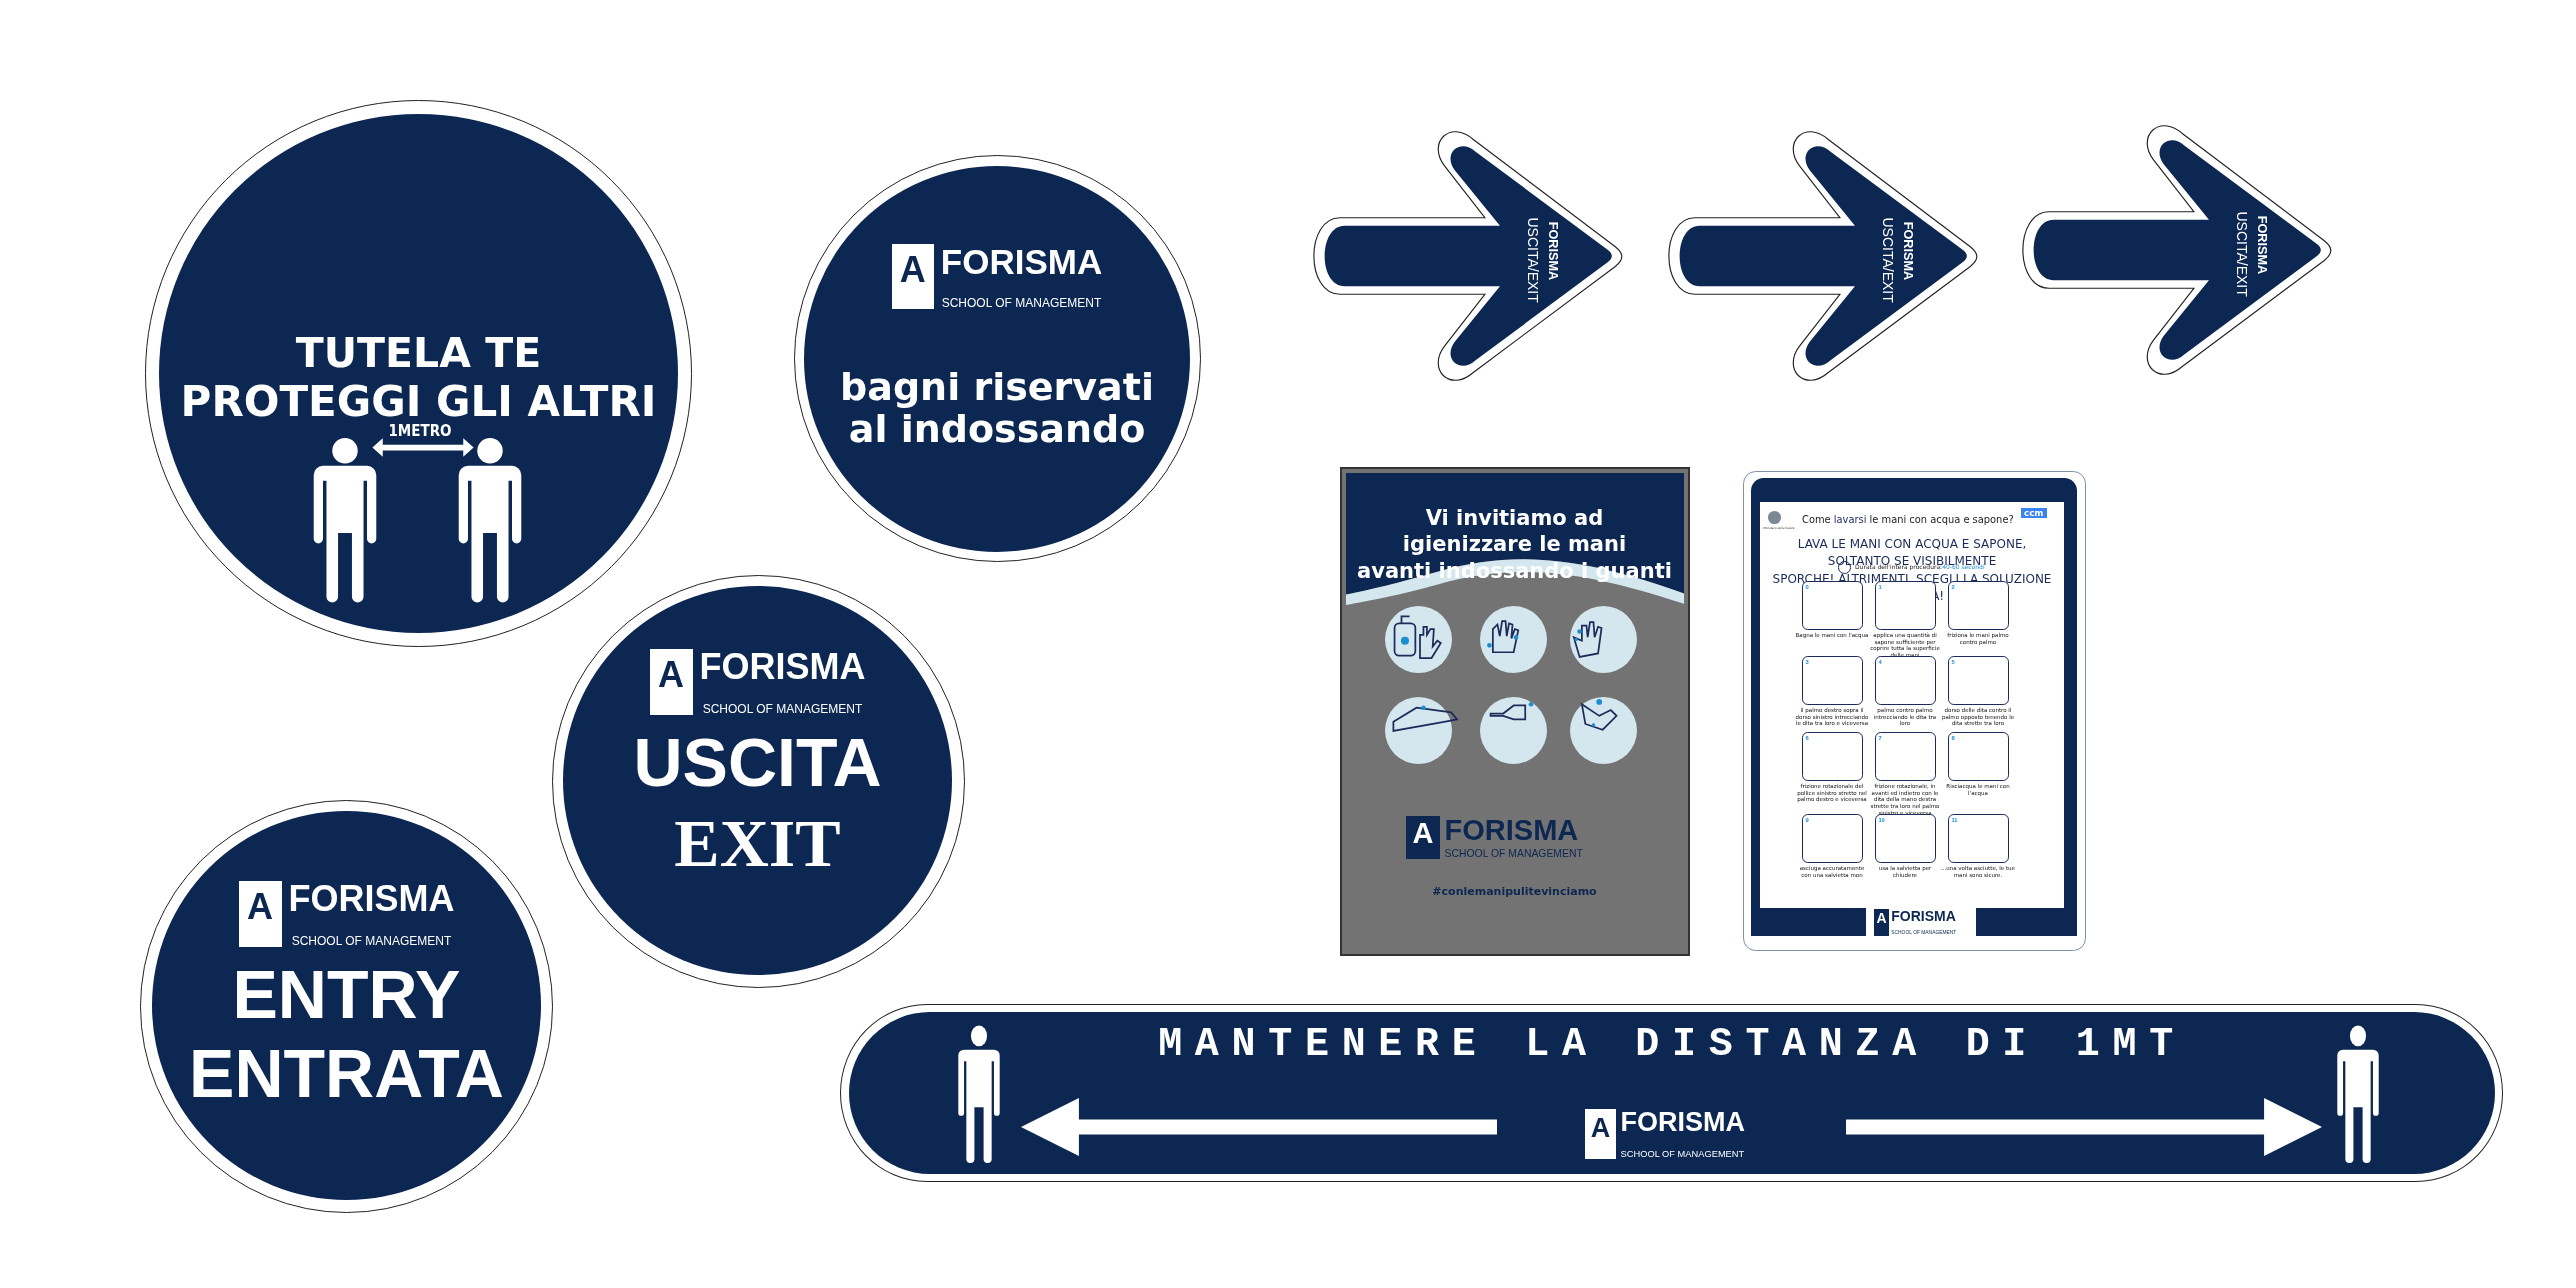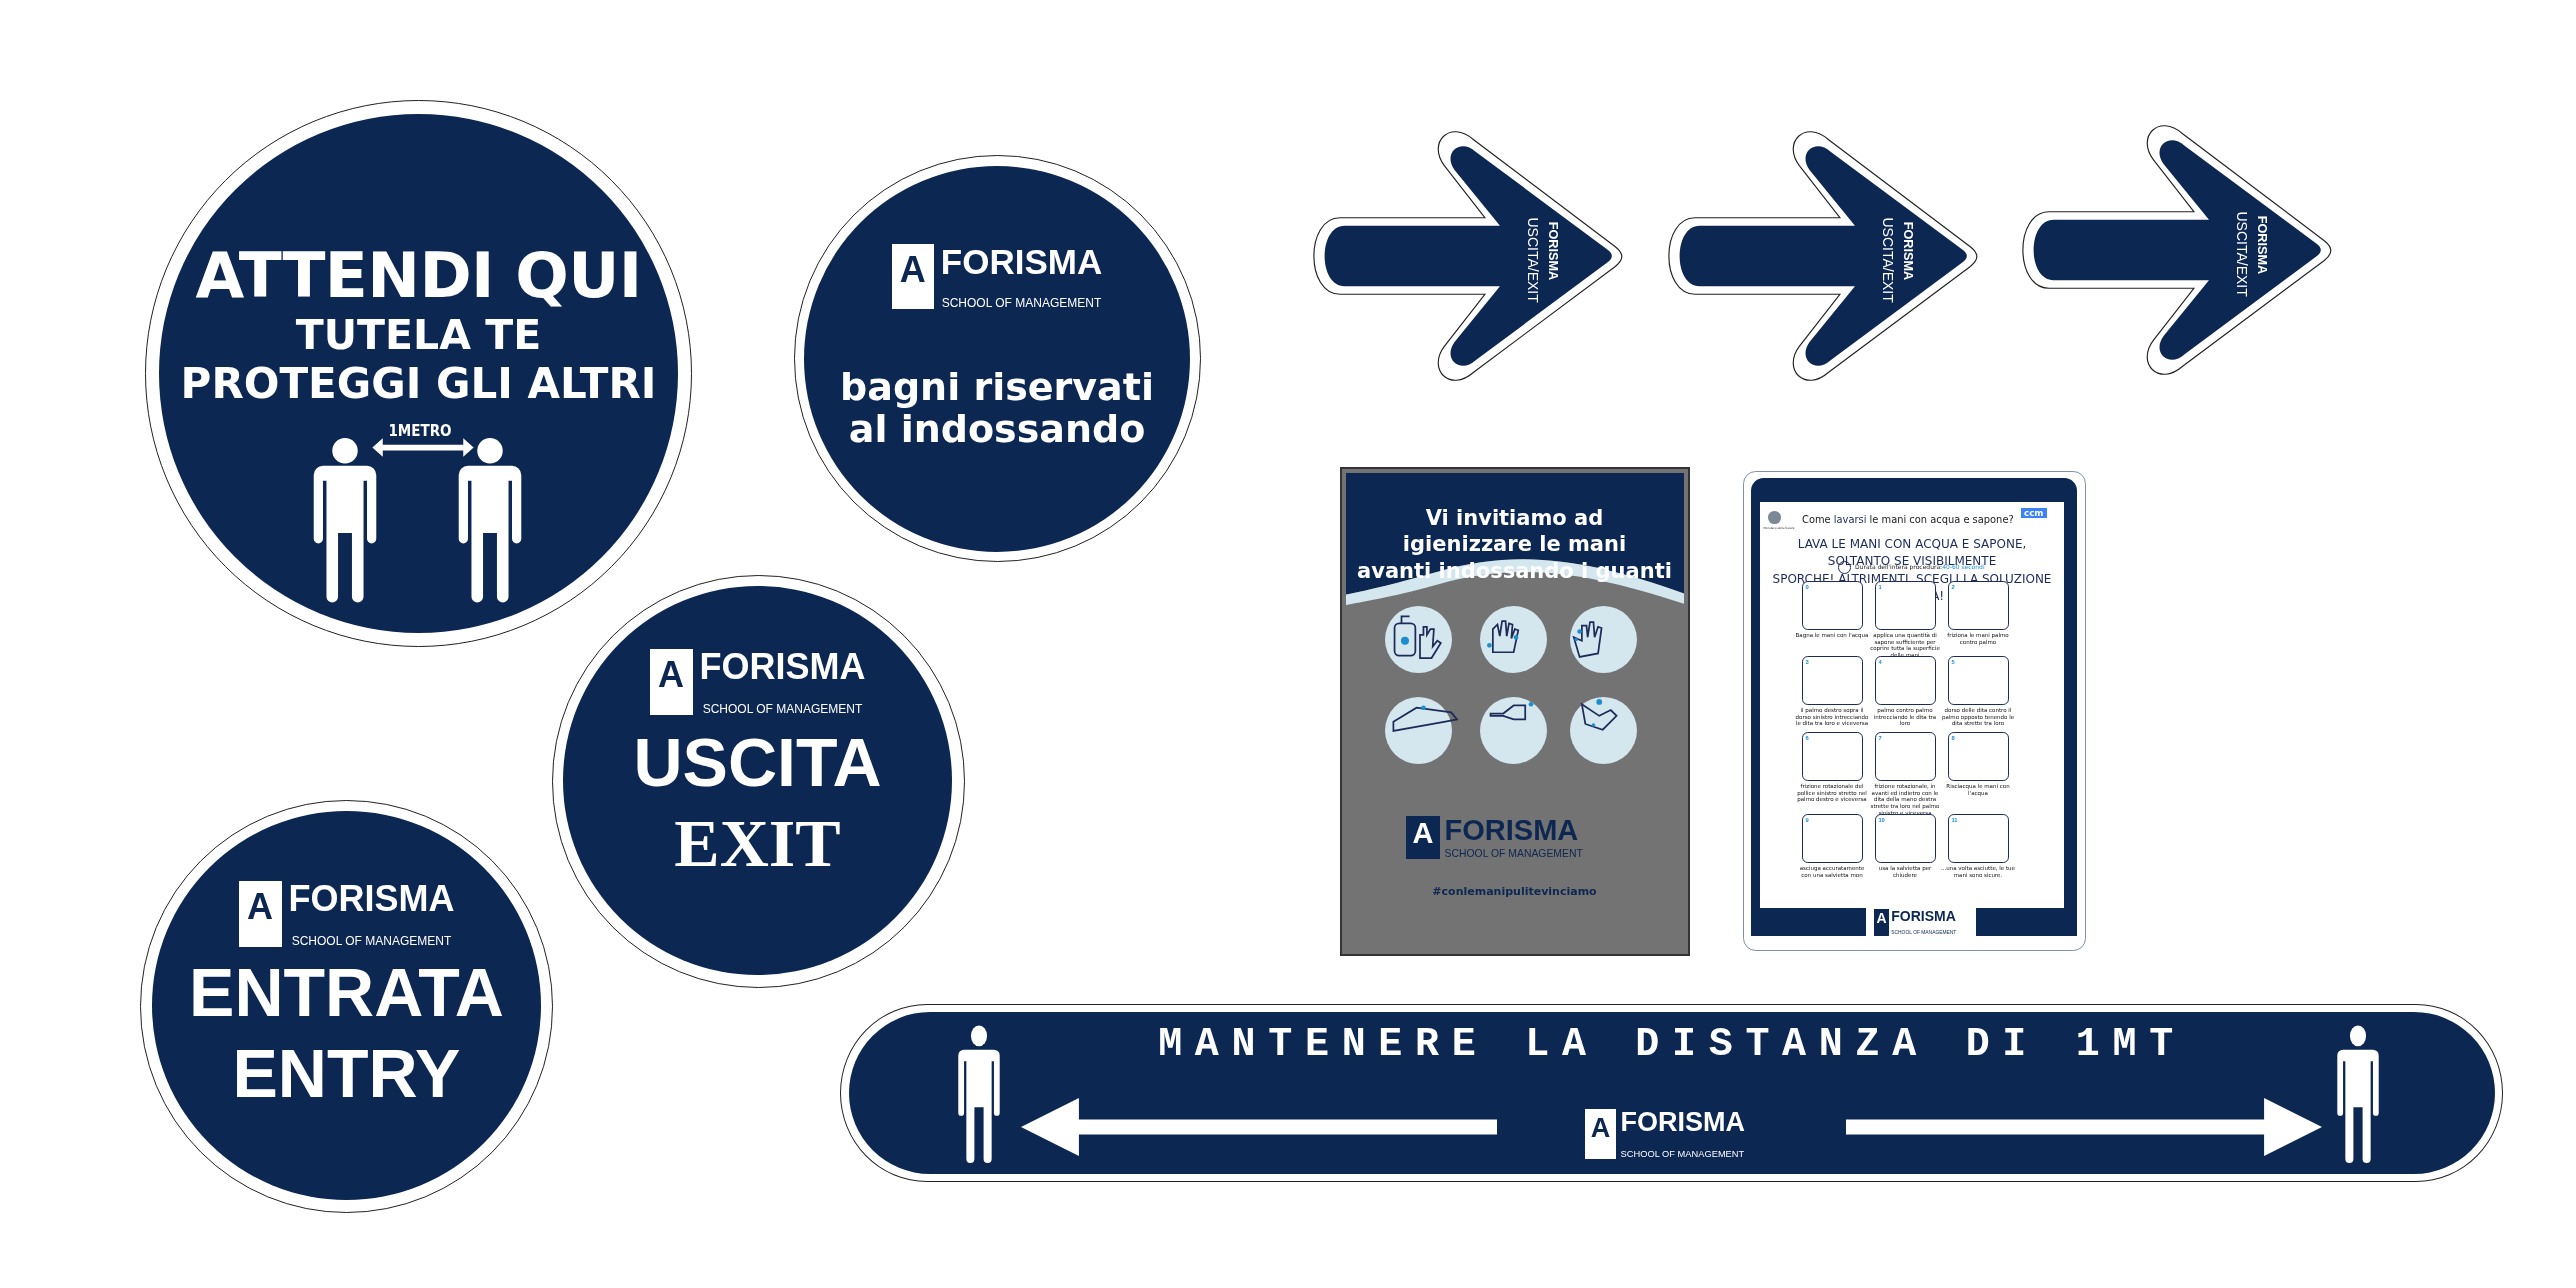--- a/index.html
+++ b/index.html
@@ -33,21 +33,20 @@
   .step .cap { font-size:5.5px; color:#111; text-align:center; line-height:1.2; margin-top:2.3px; font-family:"DejaVu Sans", sans-serif; }
   
   .banner-outer { position:absolute; left:840px; top:1004px; width:1663px; height:178px; border-radius:87px / 89px; border:1.7px solid #222; background:#fff; box-sizing:border-box; }
   .banner-inner { position:absolute; left:849px; top:1012px; width:1646px; height:162px; border-radius:81px; background:#0c2751; }
 </style>
 </head>
 <body>
 
 <div class="circle-outer" style="left:145px;top:100px;width:547px;height:547px;"></div>
 <div class="circle-inner" style="left:159px;top:114px;width:519px;height:519px;">
-  <div class="bold" style="font-size:63px;line-height:1;margin-top:-99px;font-family:'DejaVu Sans',sans-serif;letter-spacing:-0.6px;">ATTENDI QUI</div>
   <div class="bold" style="font-size:41px;line-height:1;margin-top:8px;">TUTELA TE</div>
   <div class="bold" style="font-size:42px;line-height:1;margin-top:7px;">PROTEGGI GLI ALTRI</div>
 </div>
 <div class="abs bold" style="left:385px;top:422px;width:70px;text-align:center;font-size:15px;font-family:'DejaVu Sans Condensed','DejaVu Sans',sans-serif;">1METRO</div>
 <svg class="abs" style="left:371px;top:436px;" width="104" height="23" viewBox="0 0 180 40">
   <polygon points="2,20 20,4 20,15 160,15 160,4 178,20 160,36 160,25 20,25 20,36" fill="#fff"></polygon>
 </svg>
 <svg class="abs" style="left:310px;top:438px;" width="70" height="168" viewBox="0 0 120 290">
   <circle cx="60" cy="22" r="22" fill="#fff"></circle>
   <path d="M22,48 h76 a16,16 0 0 1 16,16 v110 a8,8 0 0 1 -16,0 v-100 h-6 v200 a10,10 0 0 1 -20,0 v-110 h-24 v110 a10,10 0 0 1 -20,0 v-200 h-6 v100 a8,8 0 0 1 -16,0 v-110 a16,16 0 0 1 16,-16 z" fill="#fff"></path>
@@ -91,22 +90,22 @@
 <div class="circle-inner" style="left:152px;top:811px;width:389px;height:389px;">
   <div class="logo" style="height:66px;margin-top:-23px;">
     <div class="abox" style="width:43px;font-size:36px;line-height:51px;">
         <span>A</span>
       </div>
     <div class="lt" style="margin-left:7px;">
       <div class="name" style="font-size:36px;">FORISMA</div>
       <div class="sub" style="font-size:12px;">SCHOOL OF MANAGEMENT</div>
     </div>
   </div>
+  <div class="bold" style="font-size:68px;line-height:1;margin-top:12.7px;font-family:'Liberation Sans',sans-serif;">ENTRY</div>
   <div class="bold" style="font-size:68px;line-height:1;margin-top:11.6px;font-family:'Liberation Sans',sans-serif;">ENTRATA</div>
-  <div class="bold" style="font-size:68px;line-height:1;margin-top:12.7px;font-family:'Liberation Sans',sans-serif;">ENTRY</div>
 </div>
 
 <div class="arrow-wrap" style="left:1305px;top:125px;width:325px;height:262px;">
   <svg width="325" height="262" viewBox="0 0 560 452">
     <path d="M60,160 H310 L240,70 C210,30 250,-10 290,25 L535,210 C550,222 550,232 535,244 L290,427 C250,462 210,422 240,382 L310,292 H60 C0,292 0,160 60,160 Z" fill="#fff" stroke="#222" stroke-width="2"></path>
     <path d="M68,174 H336 L258,78 C236,48 268,22 294,46 L520,214 C532,222 532,230 520,238 L294,406 C268,430 236,404 258,374 L336,278 H68 C22,278 22,174 68,174 Z" fill="#0c2751"></path>
   </svg>
   <div class="arrow-text" style="left:190px;top:122px;width:75px;font-size:14px;text-align:center;">USCITA/EXIT</div>
   <div class="arrow-text bold" style="left:210px;top:119px;width:75px;font-size:12.7px;text-align:center;">FORISMA</div>
 </div>

